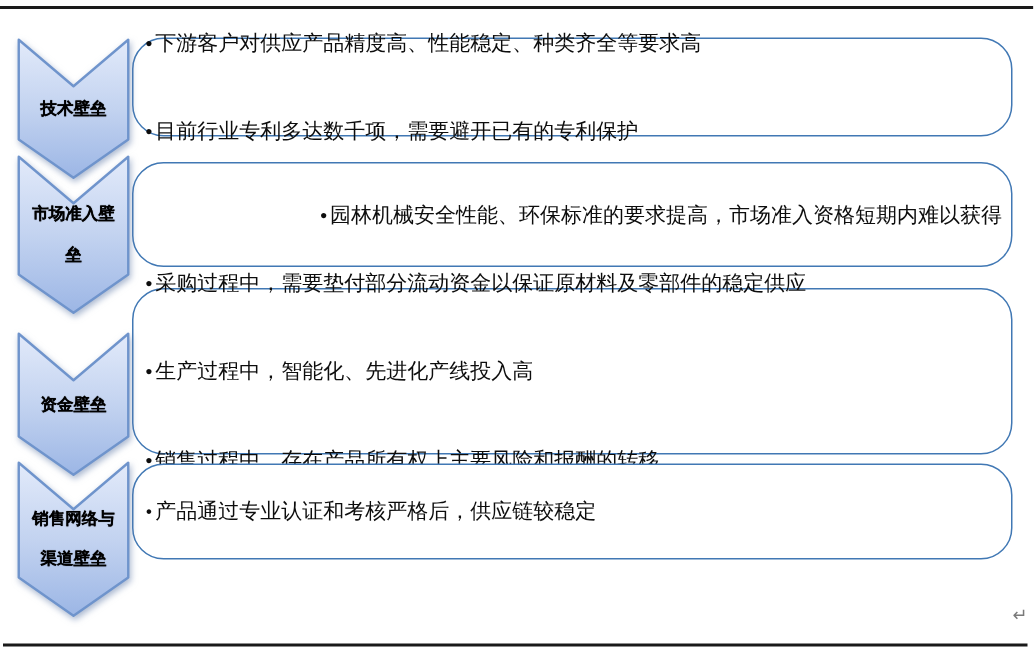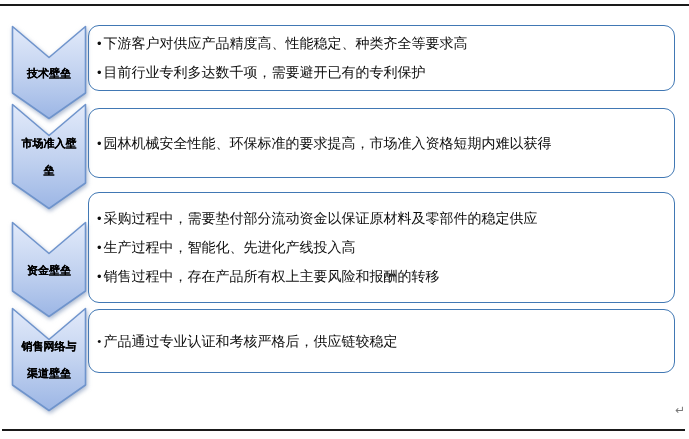--- a/index.html
+++ b/index.html
@@ -46,27 +46,28 @@
     color: #000;
     text-shadow: 0 0 0.5px #000;
   }
   .box {
     position: absolute;
     left: 88px;
     width: 587px;
     box-sizing: border-box;
     background: #ffffff;
     border: 1.4px solid var(--box-border, #4178b4);
-    border-radius: 11px;
+    border-radius: 21px;
     display: flex;
     flex-direction: column;
     justify-content: center;
     padding-left: 8px;
     padding-right: 6px;
     z-index: 1;
+    gap: 30px;
   }
   .bullet-line {
     font-size: 14px;
     line-height: 29px;
     white-space: nowrap;
     color: var(--text, #0d0d0d);
   }
   .bullet-line .marker {
     display: inline-block;
     margin-right: 2px;
@@ -111,21 +112,21 @@
       </div>
   </div>
 
   <div>
     <div class="chev" style="top: 103px; z-index: 8;"><svg width="77" height="109" viewBox="0 0 77 109">
           <polygon points="1.5,1.5 38,32.5 74.5,1.5 74.5,80 38,105.5 1.5,80" fill="url(#chevGrad)" stroke="#6f94cc" stroke-width="1.6" stroke-linejoin="round"></polygon>
         </svg></div>
     <div class="chev-label" style="top: 104px; height: 106px; padding-bottom: 6px;">
         <span>市场准入壁垒</span>
       </div>
-    <div class="box" style="top: 108px; height: 70px;">
+    <div class="box" style="top: 108px; height: 70px; align-items: flex-end;">
         <div class="bullet-line"><span class="marker">•</span><span>园林机械安全性能、环保标准的要求提高，市场准入资格短期内难以获得</span></div>
       </div>
   </div>
 
   <div>
     <div class="chev" style="top: 221px; z-index: 6;"><svg width="77" height="99" viewBox="0 0 77 99">
           <polygon points="1.5,1.5 38,32.5 74.5,1.5 74.5,70 38,95.5 1.5,70" fill="url(#chevGrad)" stroke="#6f94cc" stroke-width="1.6" stroke-linejoin="round"></polygon>
         </svg></div>
     <div class="chev-label" style="top: 222px; height: 96px; padding-bottom: 6px;">
         <span>资金壁垒</span>

